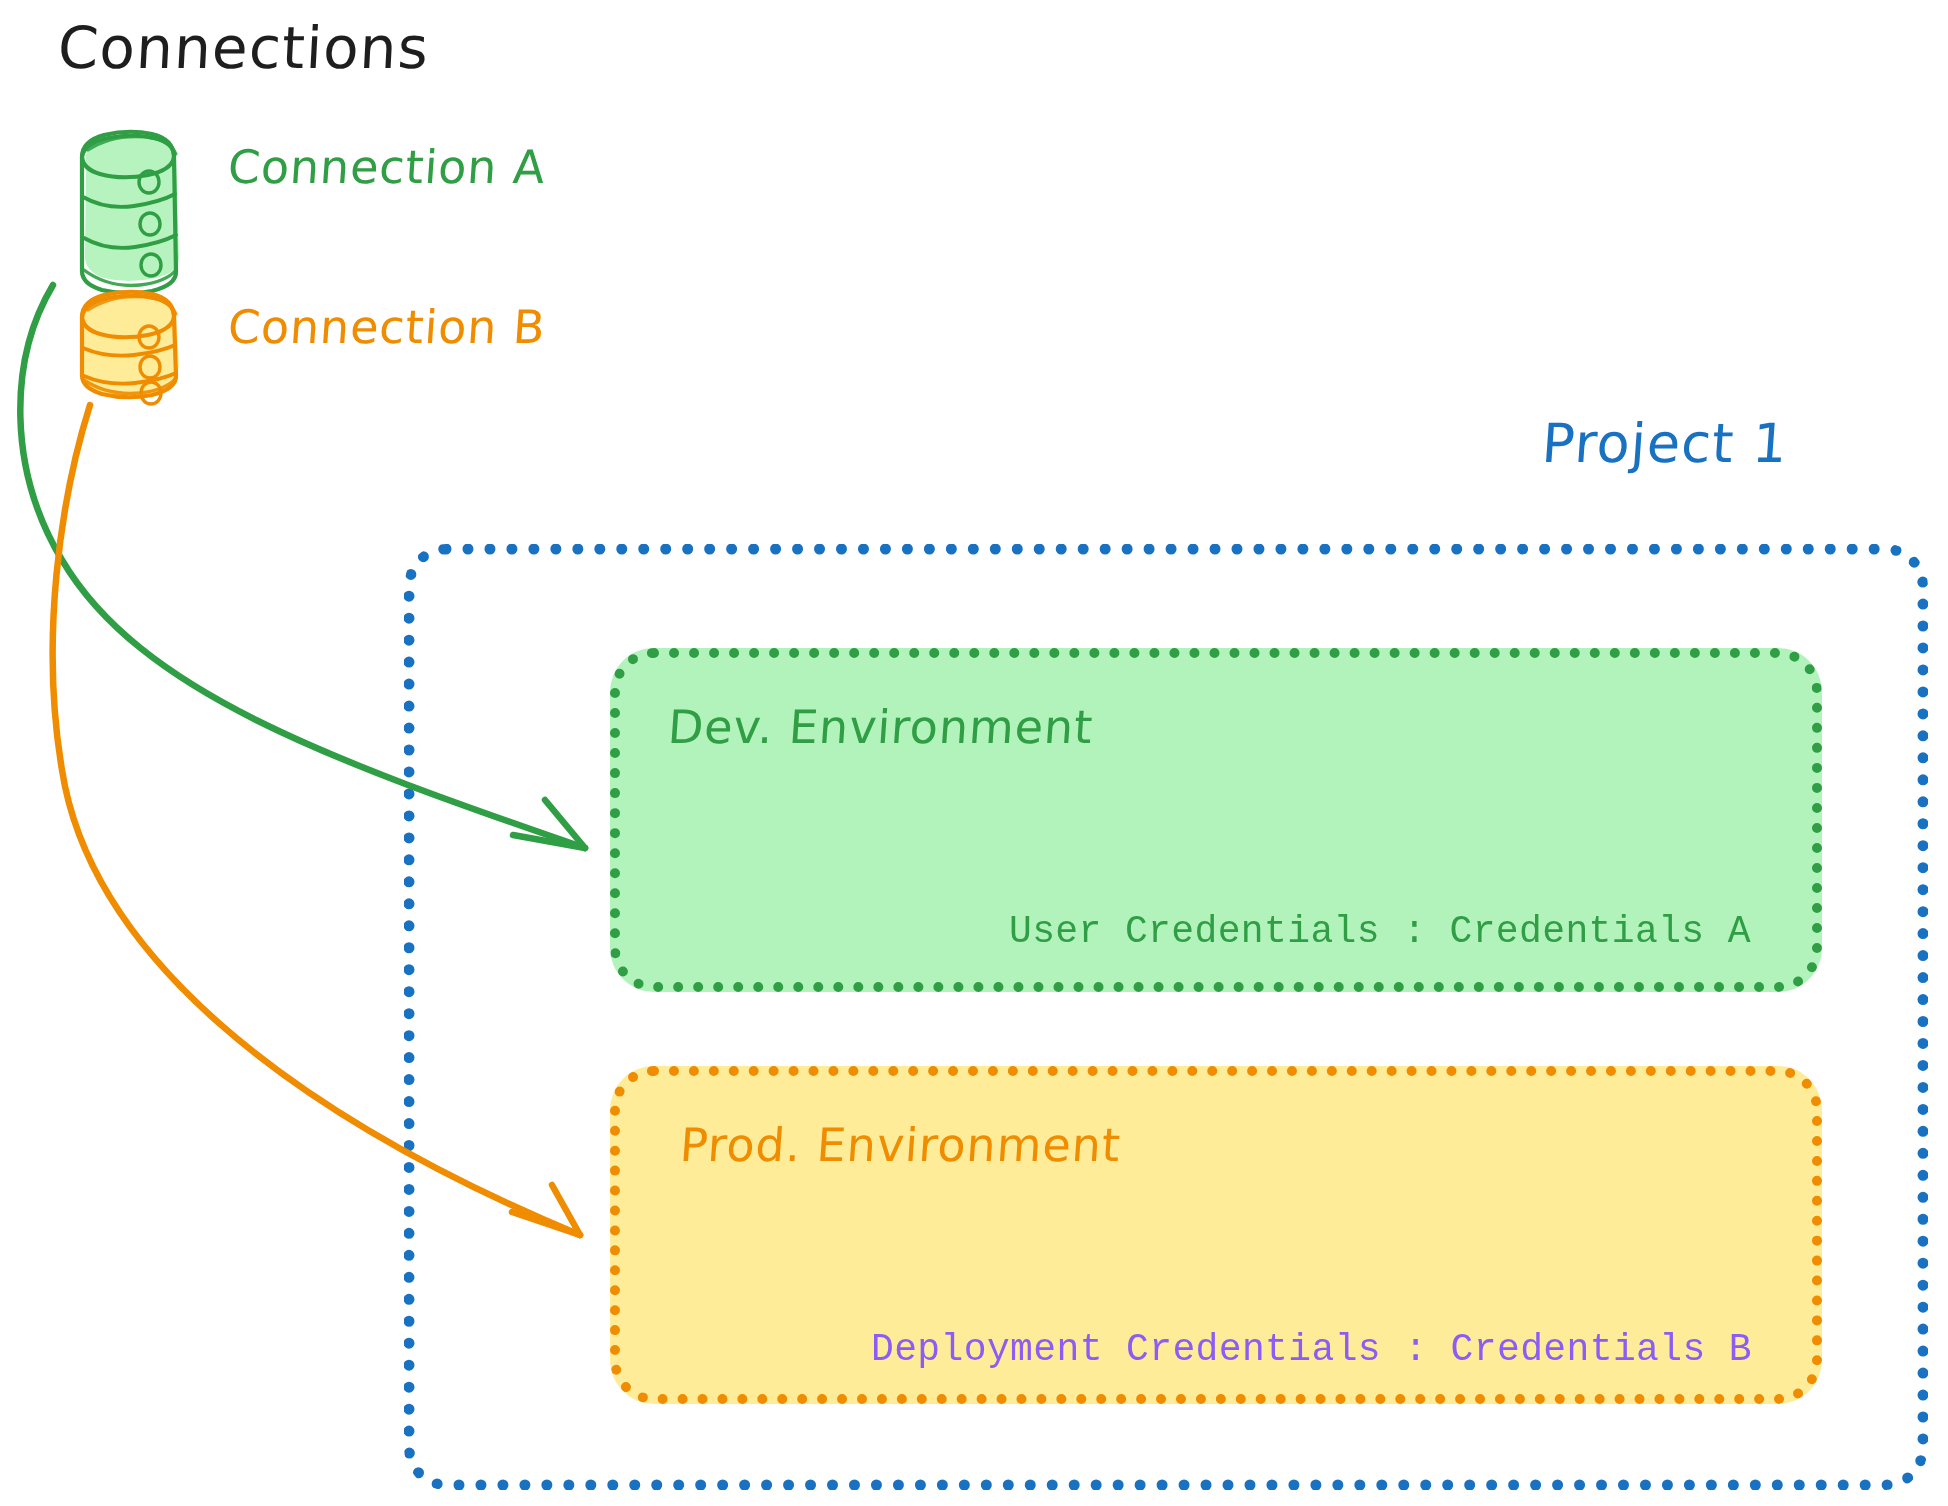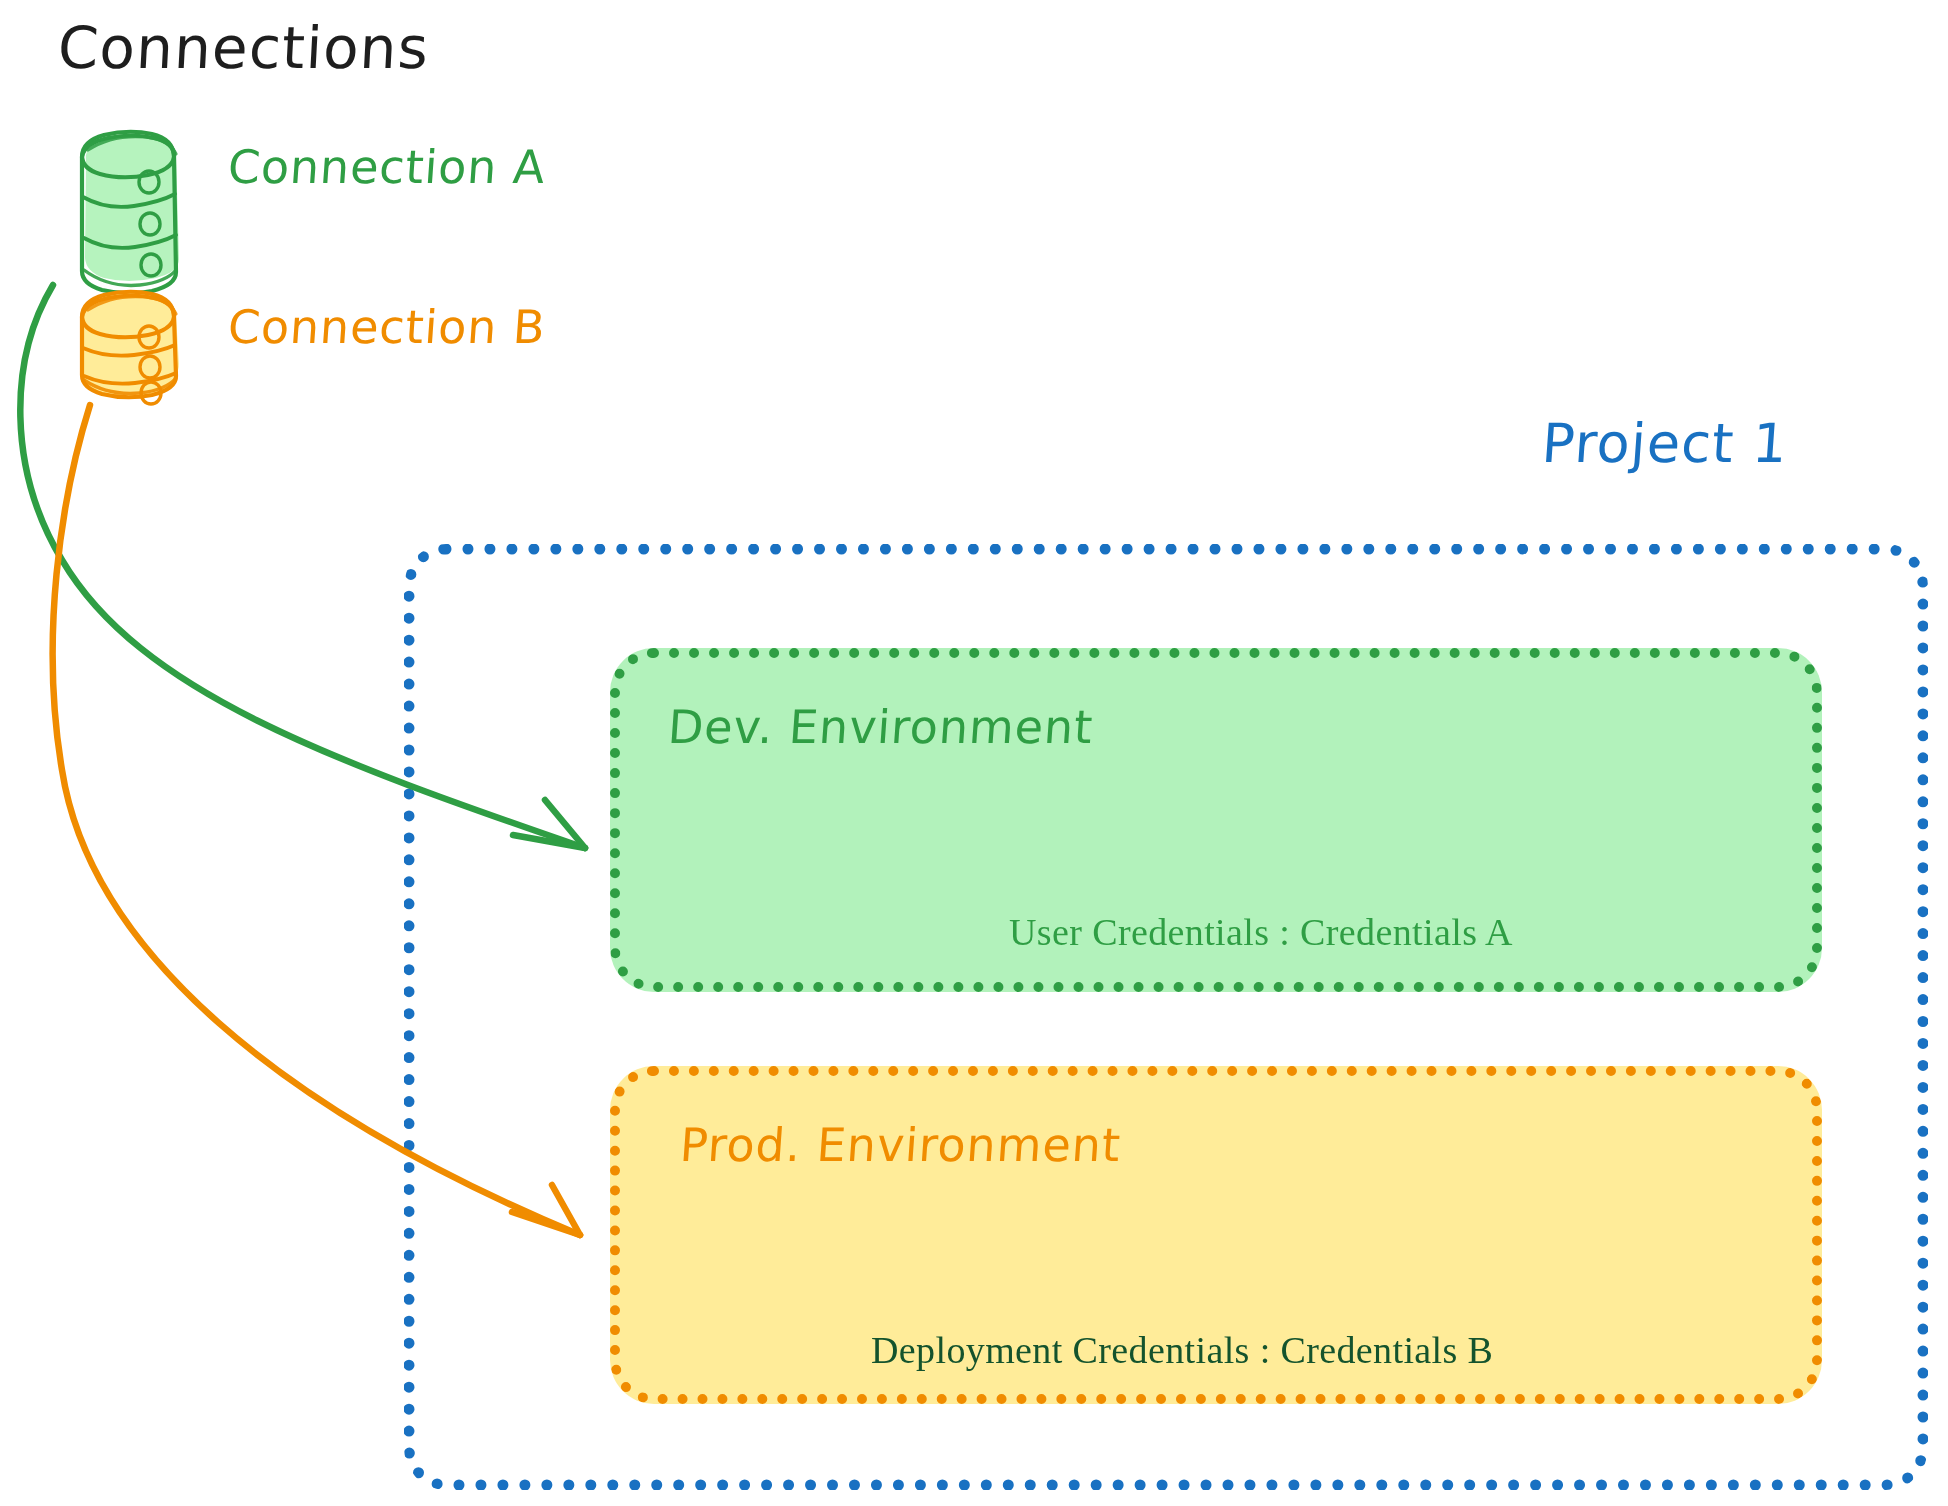--- a/index.html
+++ b/index.html
@@ -21,21 +21,21 @@
 
   
   .hand {
     font-family: "DejaVu Sans", sans-serif;
     font-weight: 400;
     letter-spacing: 0.02em;
     white-space: nowrap;
     -webkit-font-smoothing: antialiased;
   }
   .mono {
-    font-family: Liberation Serif, serif;
+    font-family: Liberation Mono, monospace;
     white-space: nowrap;
   }
 
   .abs { position: absolute; }
 
   
   #title-connections {
     left: 58px;
     top: 14px;
     font-size: 58px;
@@ -125,21 +125,21 @@
     left: 1009px;
     top: 910px;
     font-size: 38px;
     color: #2f9e44;
     letter-spacing: 0.01em;
   }
   #creds-prod {
     left: 871px;
     top: 1328px;
     font-size: 38px;
-    color: #14532d;
+    color: #8b5cf6;
     letter-spacing: 0.01em;
   }
 
   
   #vector-layer {
     position: absolute;
     left: 0;
     top: 0;
     width: 1948px;
     height: 1506px;

